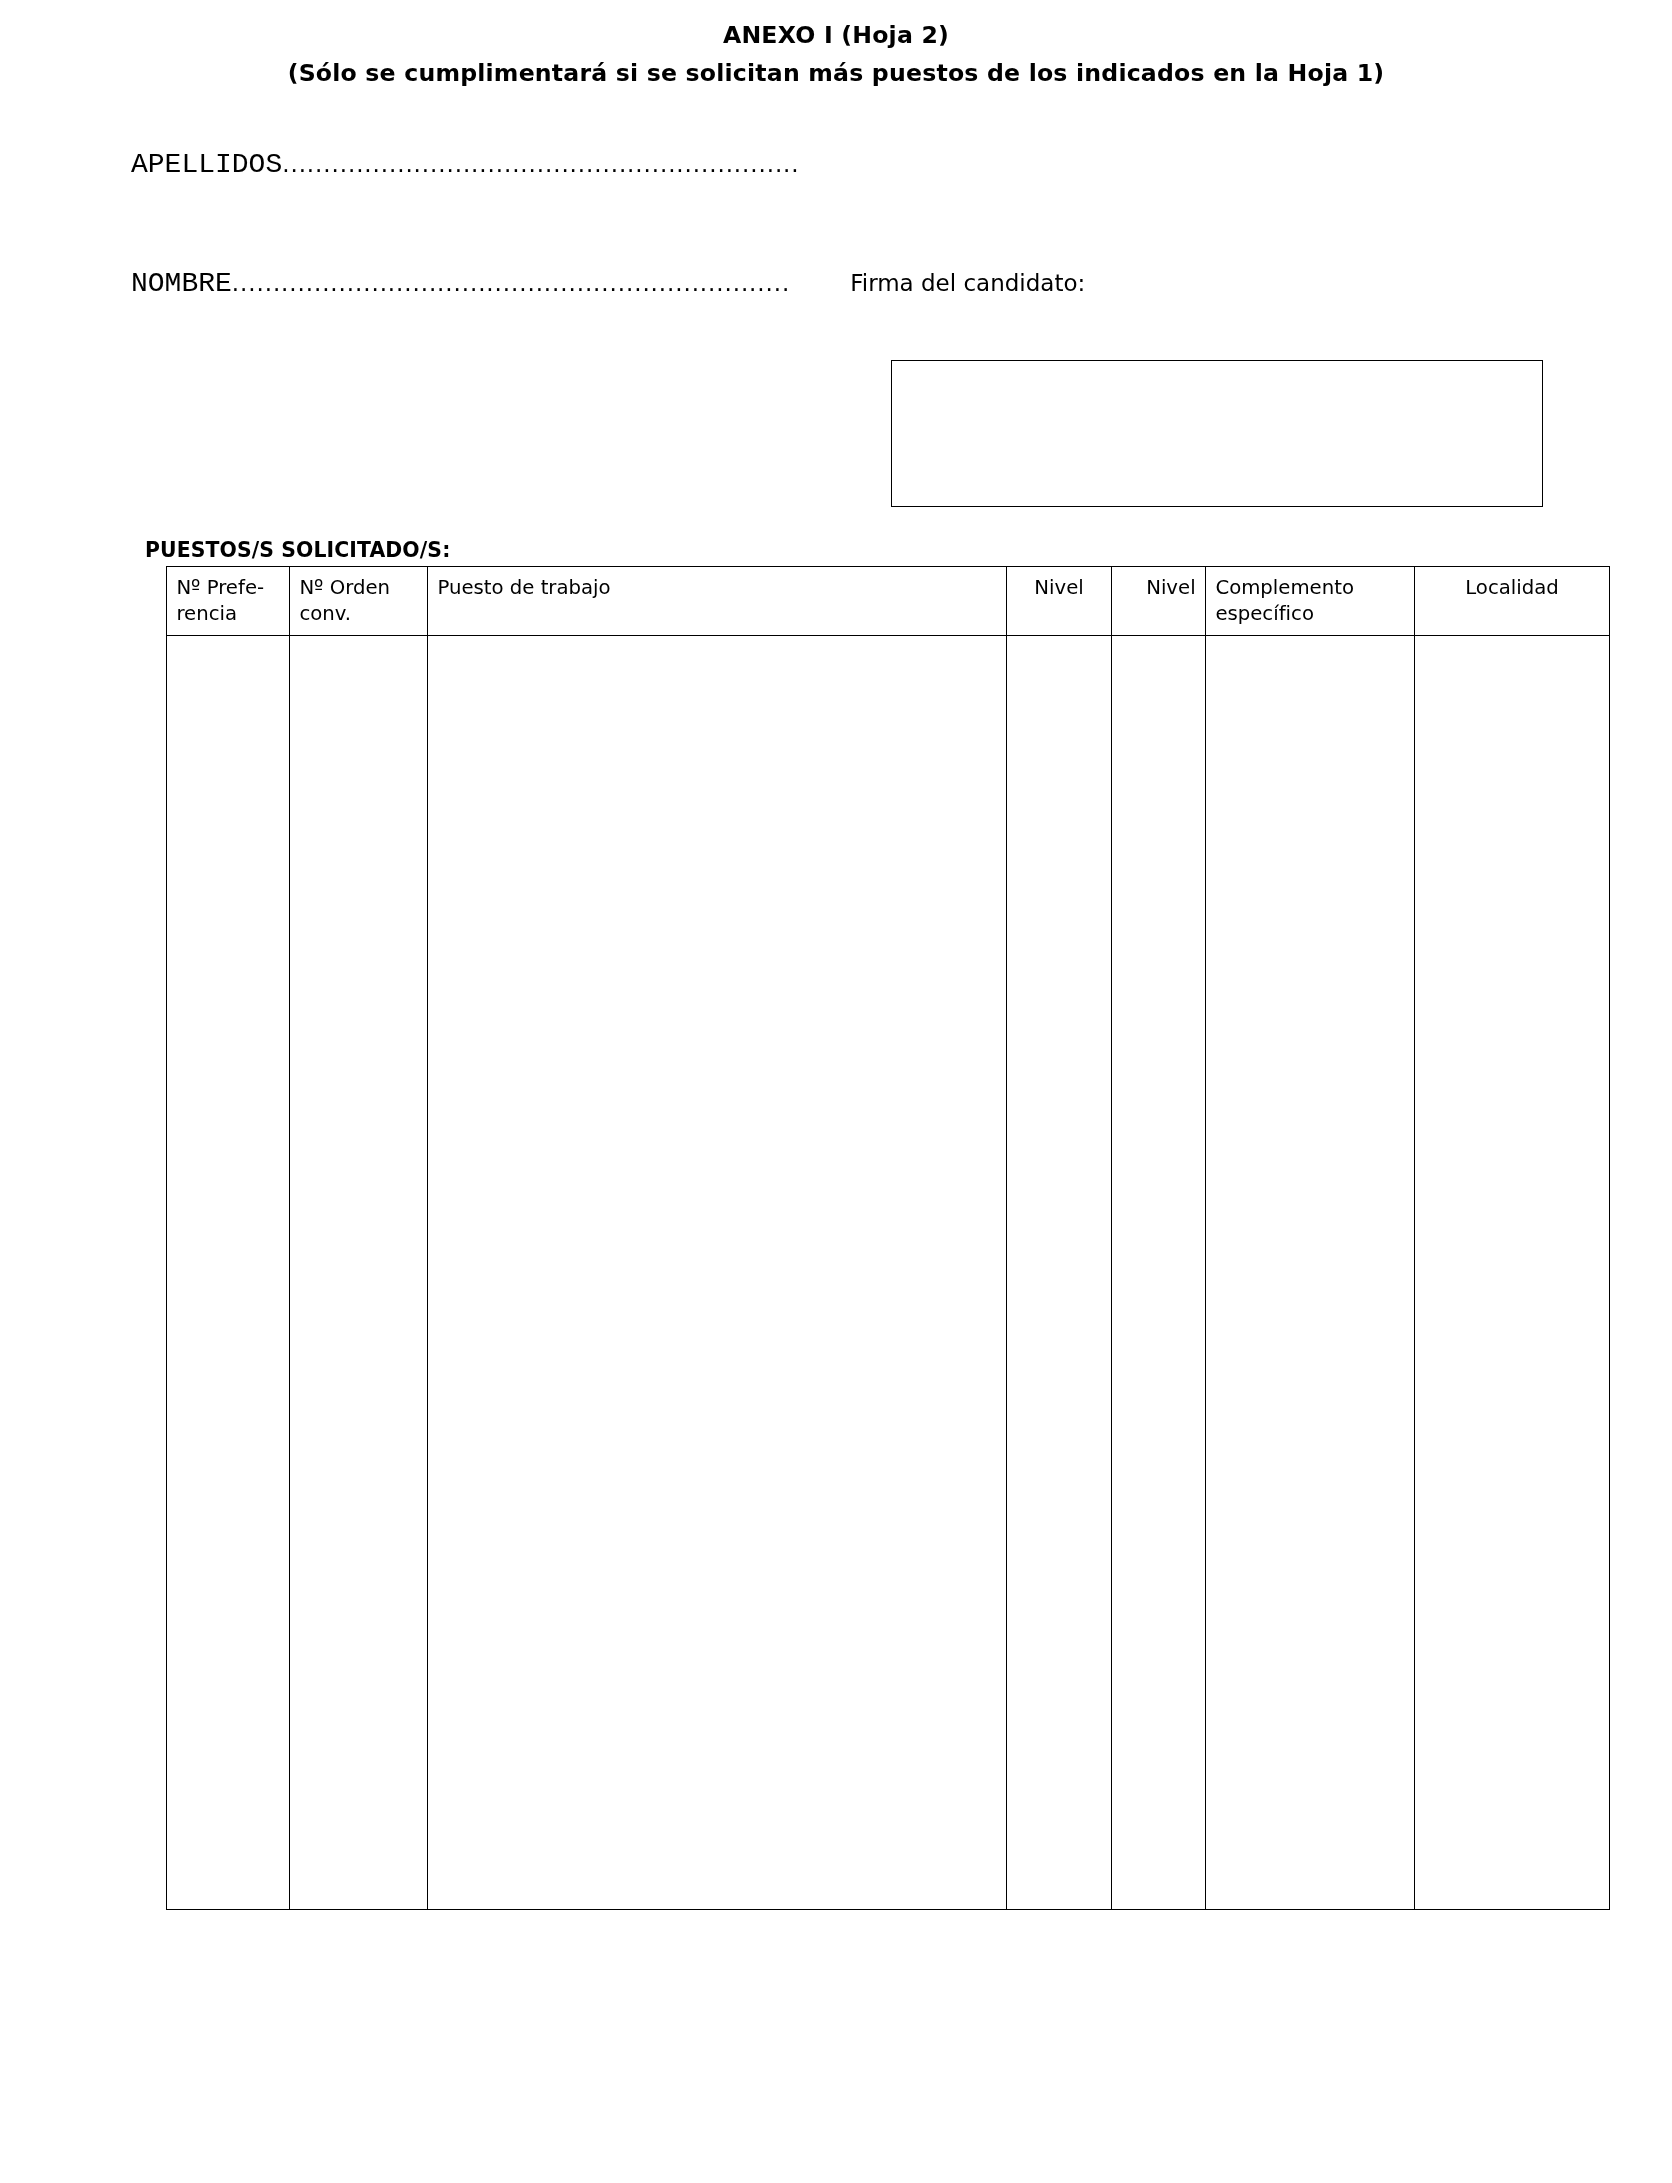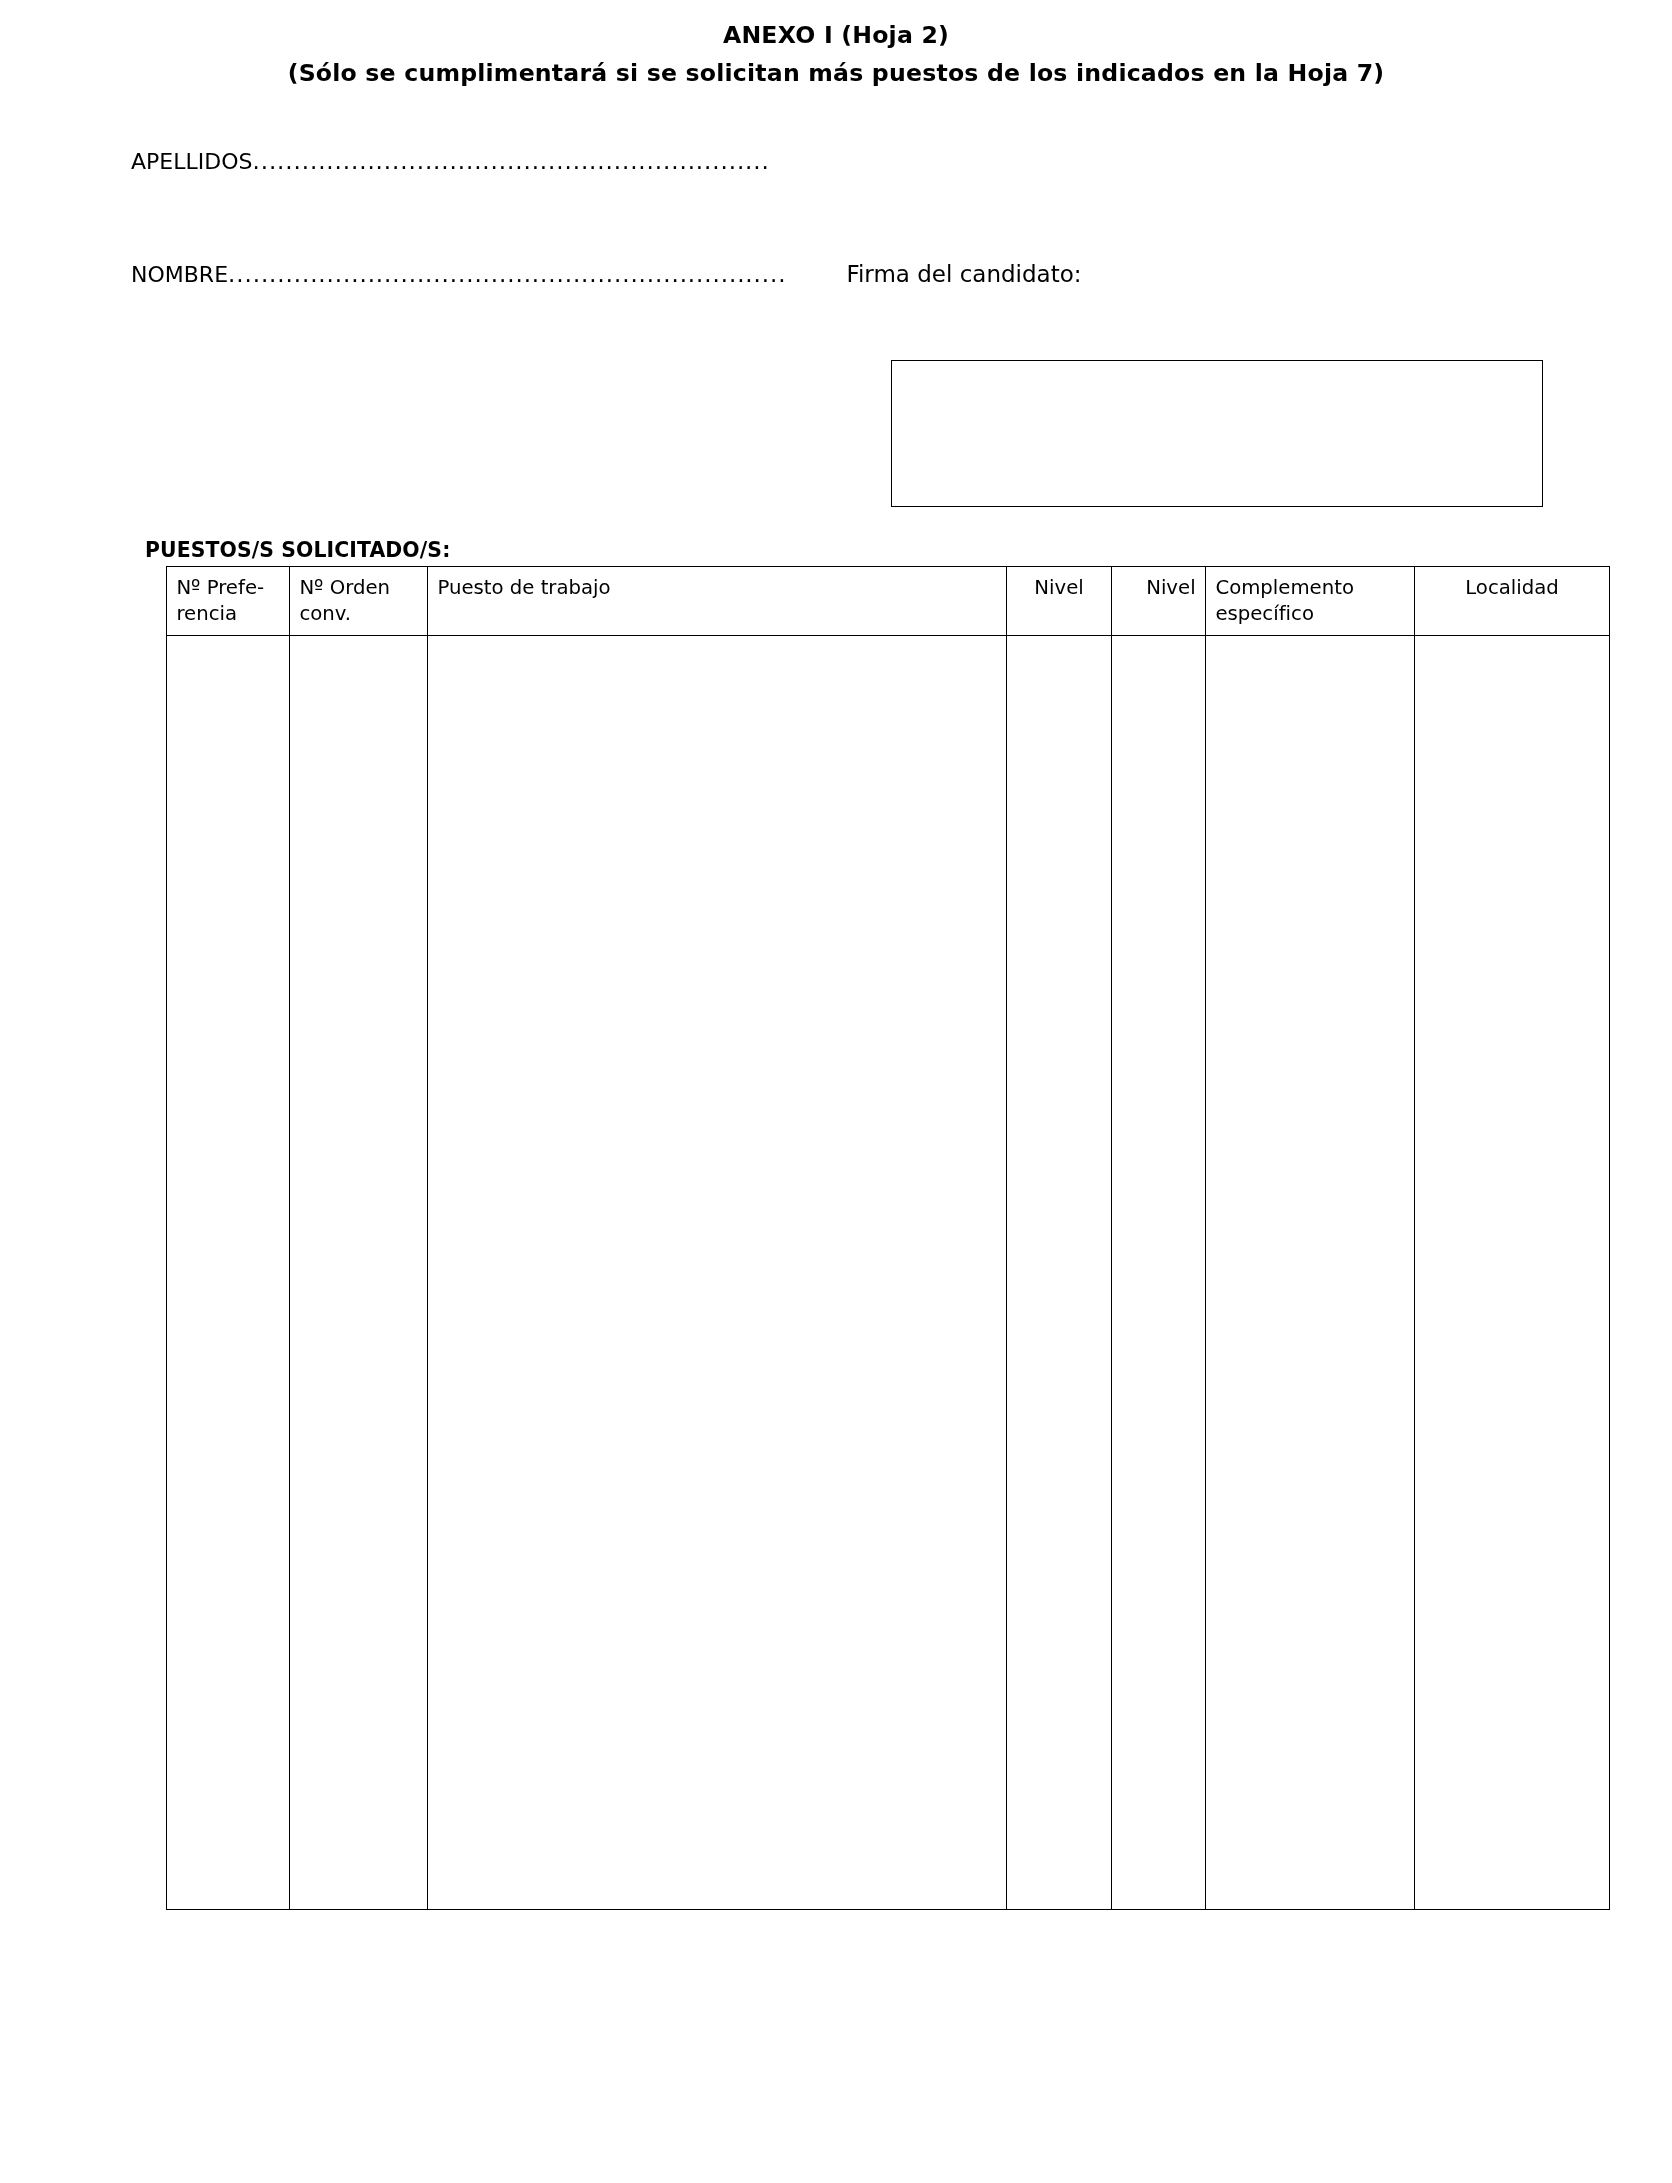--- a/index.html
+++ b/index.html
@@ -49,21 +49,22 @@
     padding-left: 131px;
     white-space: pre;
   }
   .field-apellidos {
     margin-top: 57px;
   }
   .field-nombre {
     margin-top: 83px;
   }
   .field-label {
-    font-size: 22px;
+    font-size: 28px;
+    font-family: Liberation Mono, monospace;
   }
   .dots {
     font-size: 23px;
     letter-spacing: 0.9px;
   }
   .firma-label {
     font-size: 23px;
     margin-left: 60px;
   }
 
@@ -130,21 +131,21 @@
 
   .hdr-two-line span { display: block; }
 </style>
 </head>
 <body>
 
 <div class="page">
 
   <div class="title-block">
     <div class="title-line-1">ANEXO I (Hoja 2)</div>
-    <div class="title-line-2">(Sólo se cumplimentará si se solicitan más puestos de los indicados en la Hoja 7)</div>
+    <div class="title-line-2">(Sólo se cumplimentará si se solicitan más puestos de los indicados en la Hoja 1)</div>
   </div>
 
   <div class="field-row field-apellidos"><span class="field-label">APELLIDOS</span><span class="dots">...............................................................</span></div>
 
   <div class="field-row field-nombre"><span class="field-label">NOMBRE</span><span class="dots">....................................................................</span><span class="firma-label">Firma del candidato:</span></div>
 
   <div class="signature-box"></div>
 
   <div class="section-heading">PUESTOS/S SOLICITADO/S:</div>
 

